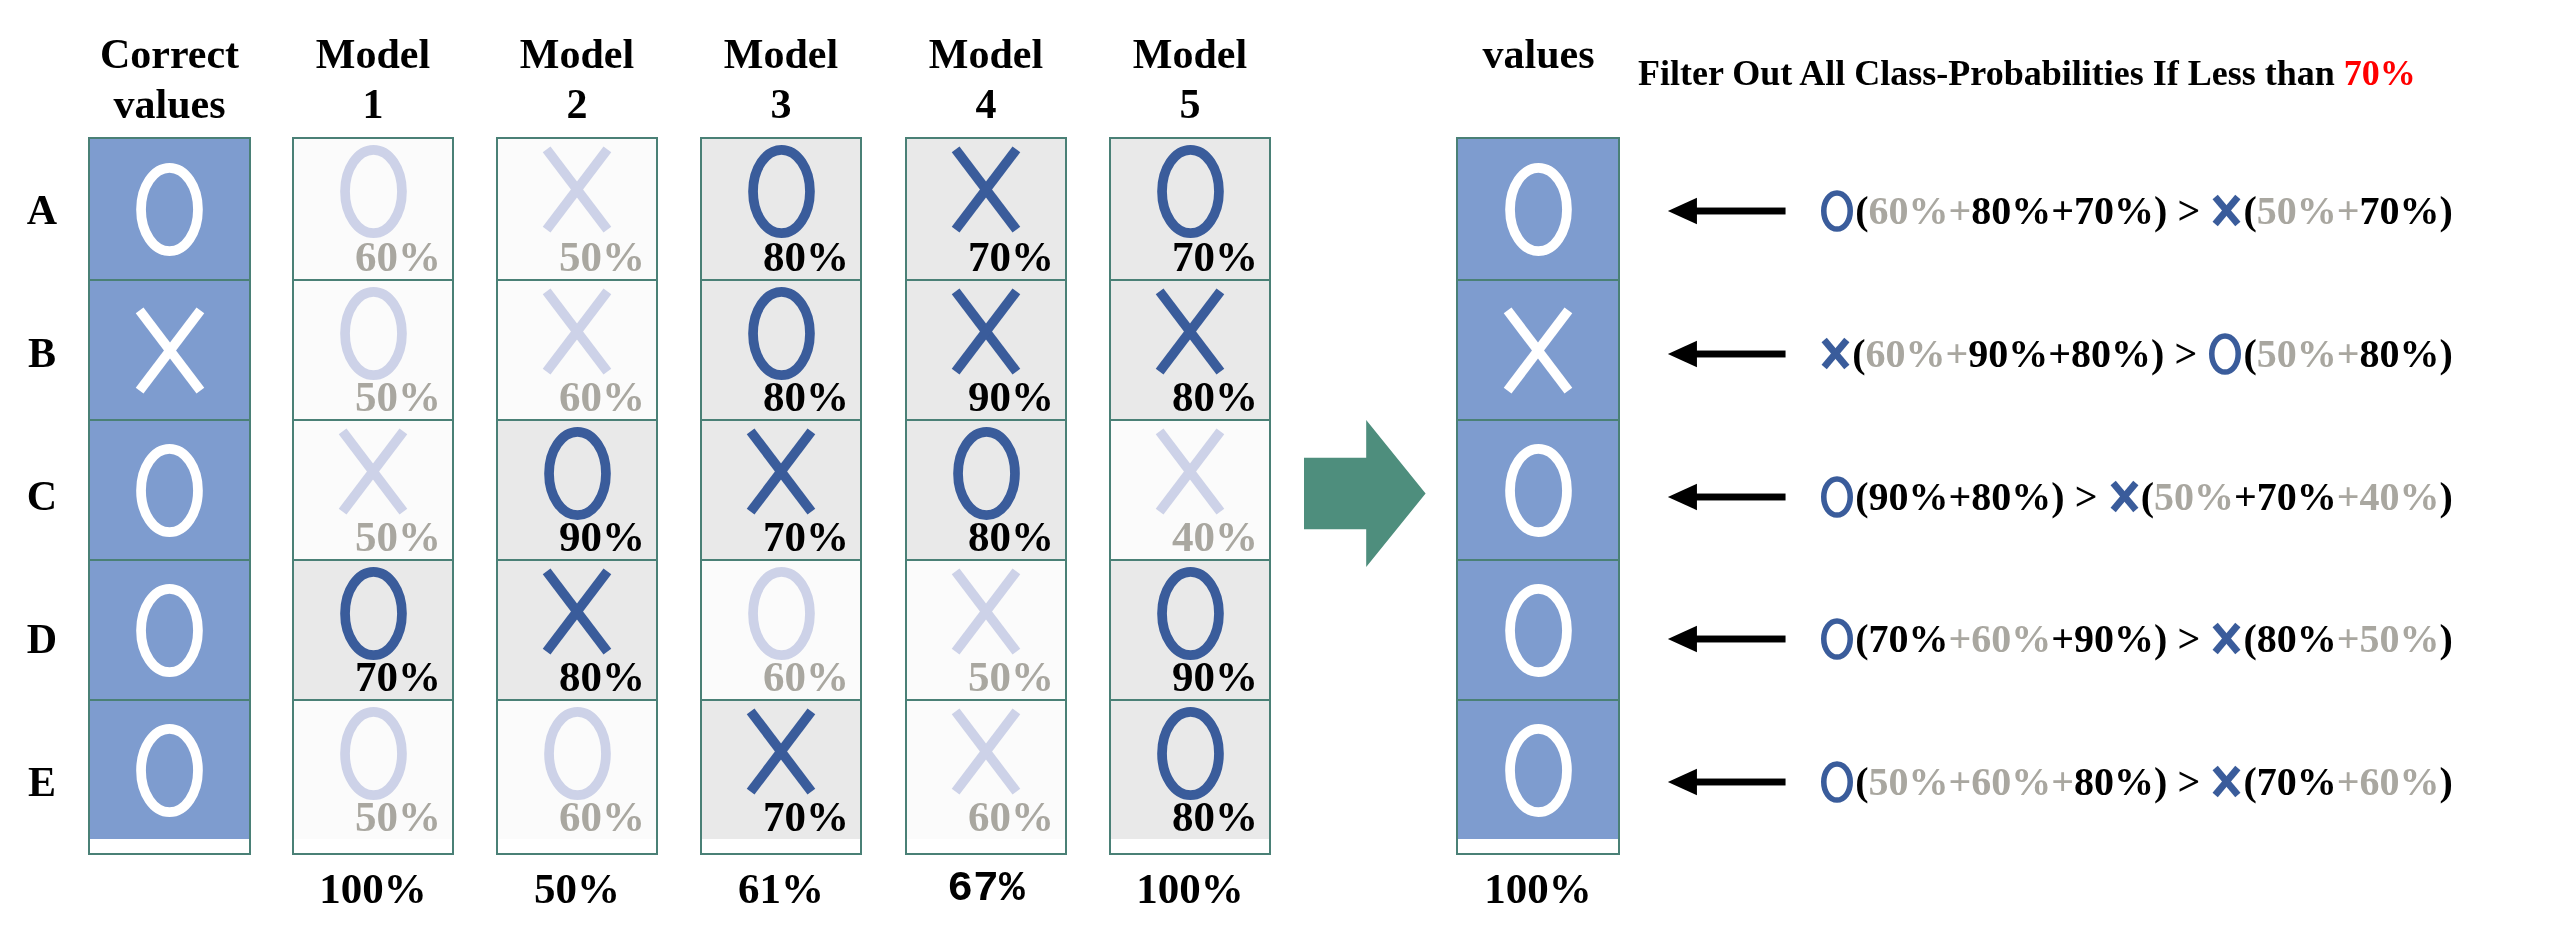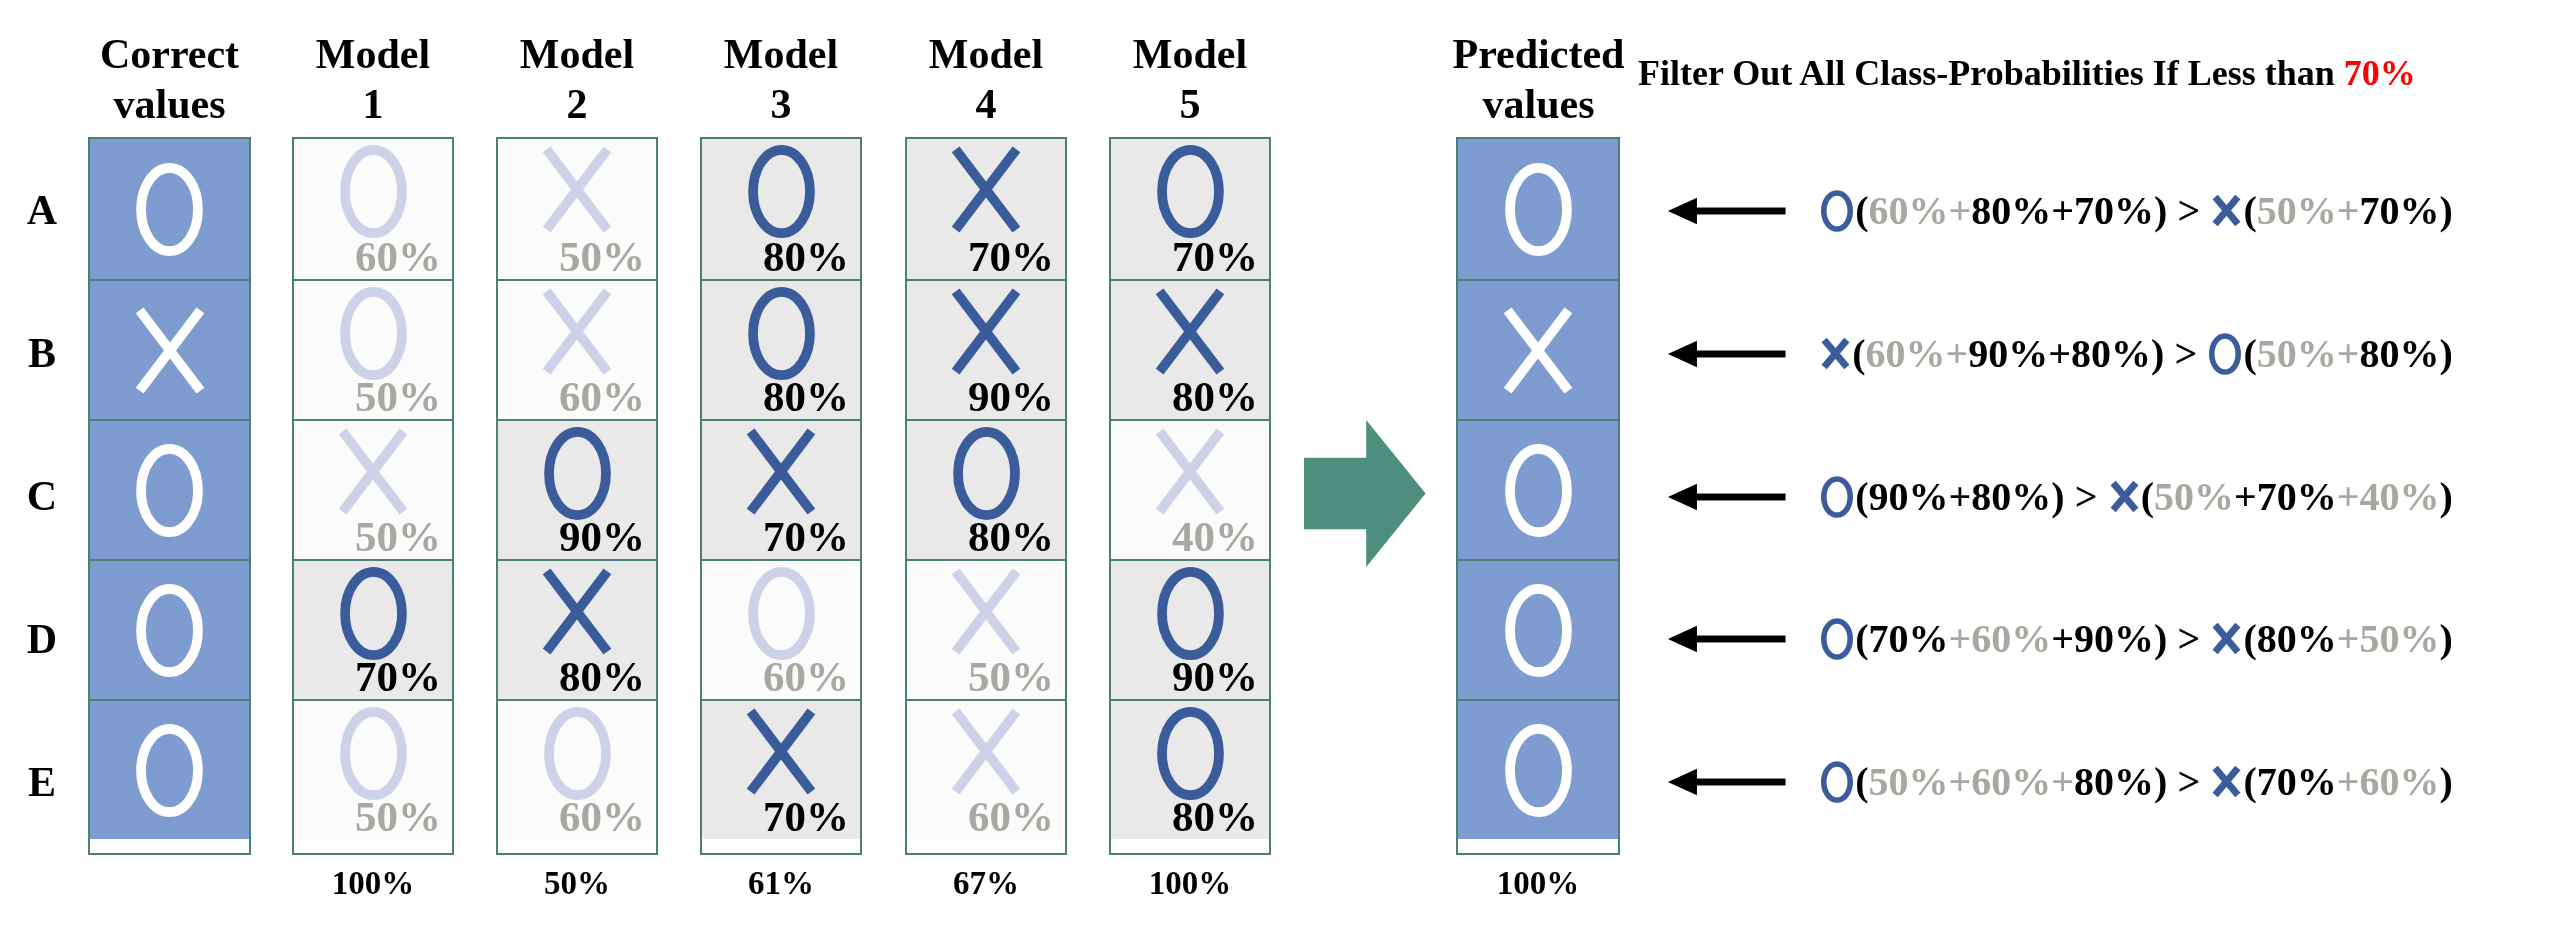--- a/index.html
+++ b/index.html
@@ -19,21 +19,21 @@
   .col{position:absolute;top:137px;height:718px;border:2.8px solid var(--teal);box-sizing:border-box;background:#fff;}
   .cell{height:140px;position:relative;display:flex;align-items:center;justify-content:center;box-sizing:border-box;}
   .cell + .cell{border-top:2.8px solid var(--teal);}
   .cell.blue{background:var(--cell-blue);}
   .cell.strong{background:var(--bg-strong);align-items:flex-start;padding-top:5.6px;}
   .cell.faded{background:var(--bg-faded);align-items:flex-start;padding-top:5.6px;}
   .pct{position:absolute;right:11px;bottom:1.4px;font-size:43px;line-height:1;}
   .pct.strong{color:var(--black);}
   .pct.faded{color:var(--gray);}
   .row-label{position:absolute;left:7px;width:70px;text-align:center;font-size:42px;display:flex;align-items:center;justify-content:center;}
-  .acc{position:absolute;top:867px;text-align:center;font-size:33px;line-height:1;}
+  .acc{position:absolute;top:867px;text-align:center;font-size:43px;line-height:1;}
   
   .title{position:absolute;left:1638px;top:52px;font-size:36px;white-space:nowrap;}
   .title .red{color:var(--red);}
   
   .big-arrow{position:absolute;left:1304px;top:418px;line-height:0;}
   
   .formula{position:absolute;left:1666px;height:77px;display:flex;align-items:center;font-size:40px;white-space:pre;line-height:1;}
   .formula .arr{margin-right:33px;line-height:0;}
   .formula .symwrap{line-height:0;margin:0 2.1px;}
   .tok.g{color:var(--gray);}
@@ -67,21 +67,20 @@
         <div>Model</div>
         <div>4</div>
       </div>
       <div class="hdr" style="left: 1109px; width: 162px;">
         <div>Model</div>
         <div>5</div>
       </div>
     </div>
 
   <div class="hdr" id="hdr-predicted" style="left:1434px;width:209px;">
-    <div>Predicted</div>
     <div>values</div>
   </div>
 
   <div class="title"><span>Filter Out All Class-Probabilities If Less than </span><span class="red">70%</span></div>
 
   <div id="row-labels">
       <div class="row-label" style="top: 140px; height: 140px;">A</div>
       <div class="row-label" style="top: 283px; height: 140px;">B</div>
       <div class="row-label" style="top: 426px; height: 140px;">C</div>
       <div class="row-label" style="top: 569px; height: 140px;">D</div>
@@ -384,21 +383,21 @@
               <ellipse cx="48" cy="67" rx="41" ry="60" fill="none" stroke="#FFFFFF" stroke-width="14"></ellipse>
             </svg>
           </span>
         </div>
       </div>
     </div>
   <div id="accuracies">
       <div class="acc" style="left: 292px; width: 162px;">100%</div>
       <div class="acc" style="left: 496px; width: 162px;">50%</div>
       <div class="acc" style="left: 700px; width: 162px;">61%</div>
-      <div class="acc" style="left: 905px; width: 162px;">67%</div>
+      <div class="acc" style="left: 905px; width: 162px; font-family: Liberation Mono, monospace;">67%</div>
       <div class="acc" style="left: 1109px; width: 162px;">100%</div>
       <div class="acc" style="left: 1456px; width: 164px;">100%</div>
     </div>
   <div class="big-arrow" id="big-arrow">
       <svg width="123" height="151" viewBox="0 0 176 216">
         <polygon points="0,57 89,57 89,3 174,108 89,213 89,159 0,159" fill="#4E8E7D"></polygon>
       </svg>
     </div>
   <div id="formulas">
       <div class="formula" style="top: 172px;"><span class="arr"><svg width="120" height="36" viewBox="0 0 172 52">

